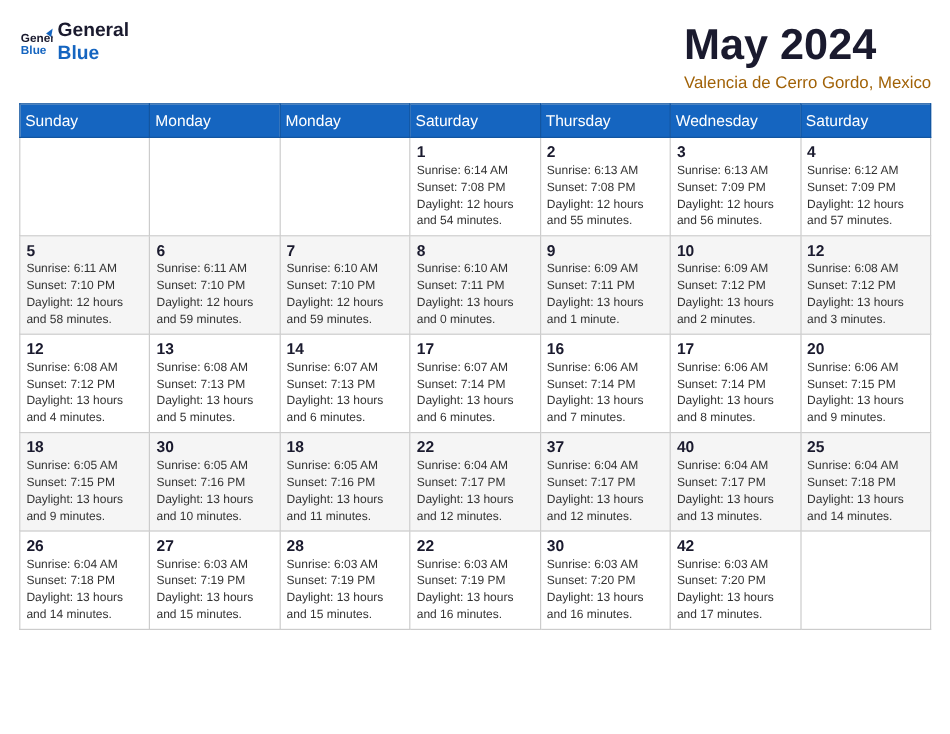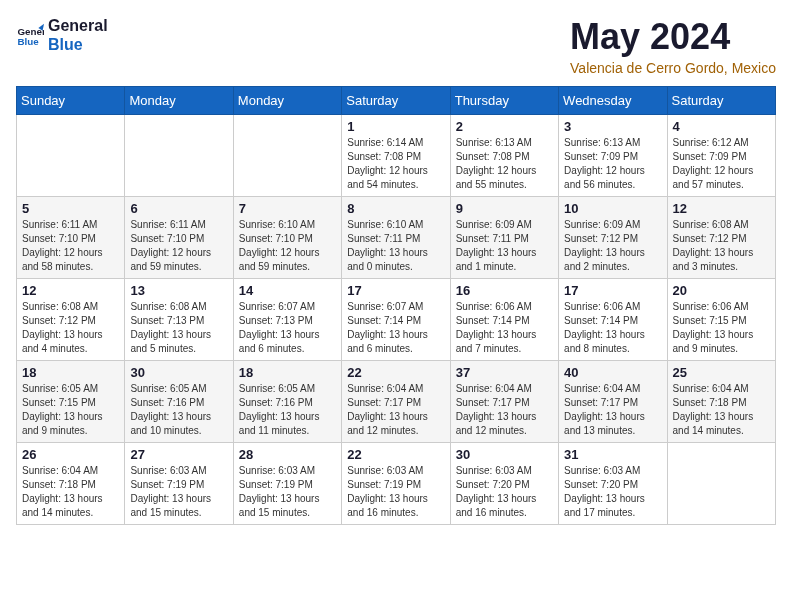--- a/index.html
+++ b/index.html
@@ -242,19 +242,19 @@
         </td>
         <td>
           <div class="day-number">22</div>
           <div class="day-info">Sunrise: 6:03 AM<br>Sunset: 7:19 PM<br>Daylight: 13 hours<br>and 16 minutes.</div>
         </td>
         <td>
           <div class="day-number">30</div>
           <div class="day-info">Sunrise: 6:03 AM<br>Sunset: 7:20 PM<br>Daylight: 13 hours<br>and 16 minutes.</div>
         </td>
         <td>
-          <div class="day-number">31</div>
+          <div class="day-number">42</div>
           <div class="day-info">Sunrise: 6:03 AM<br>Sunset: 7:20 PM<br>Daylight: 13 hours<br>and 17 minutes.</div>
         </td>
         <td class="empty-cell"></td>
       </tr>
     </tbody>
 </table>
 
 </body></html>

